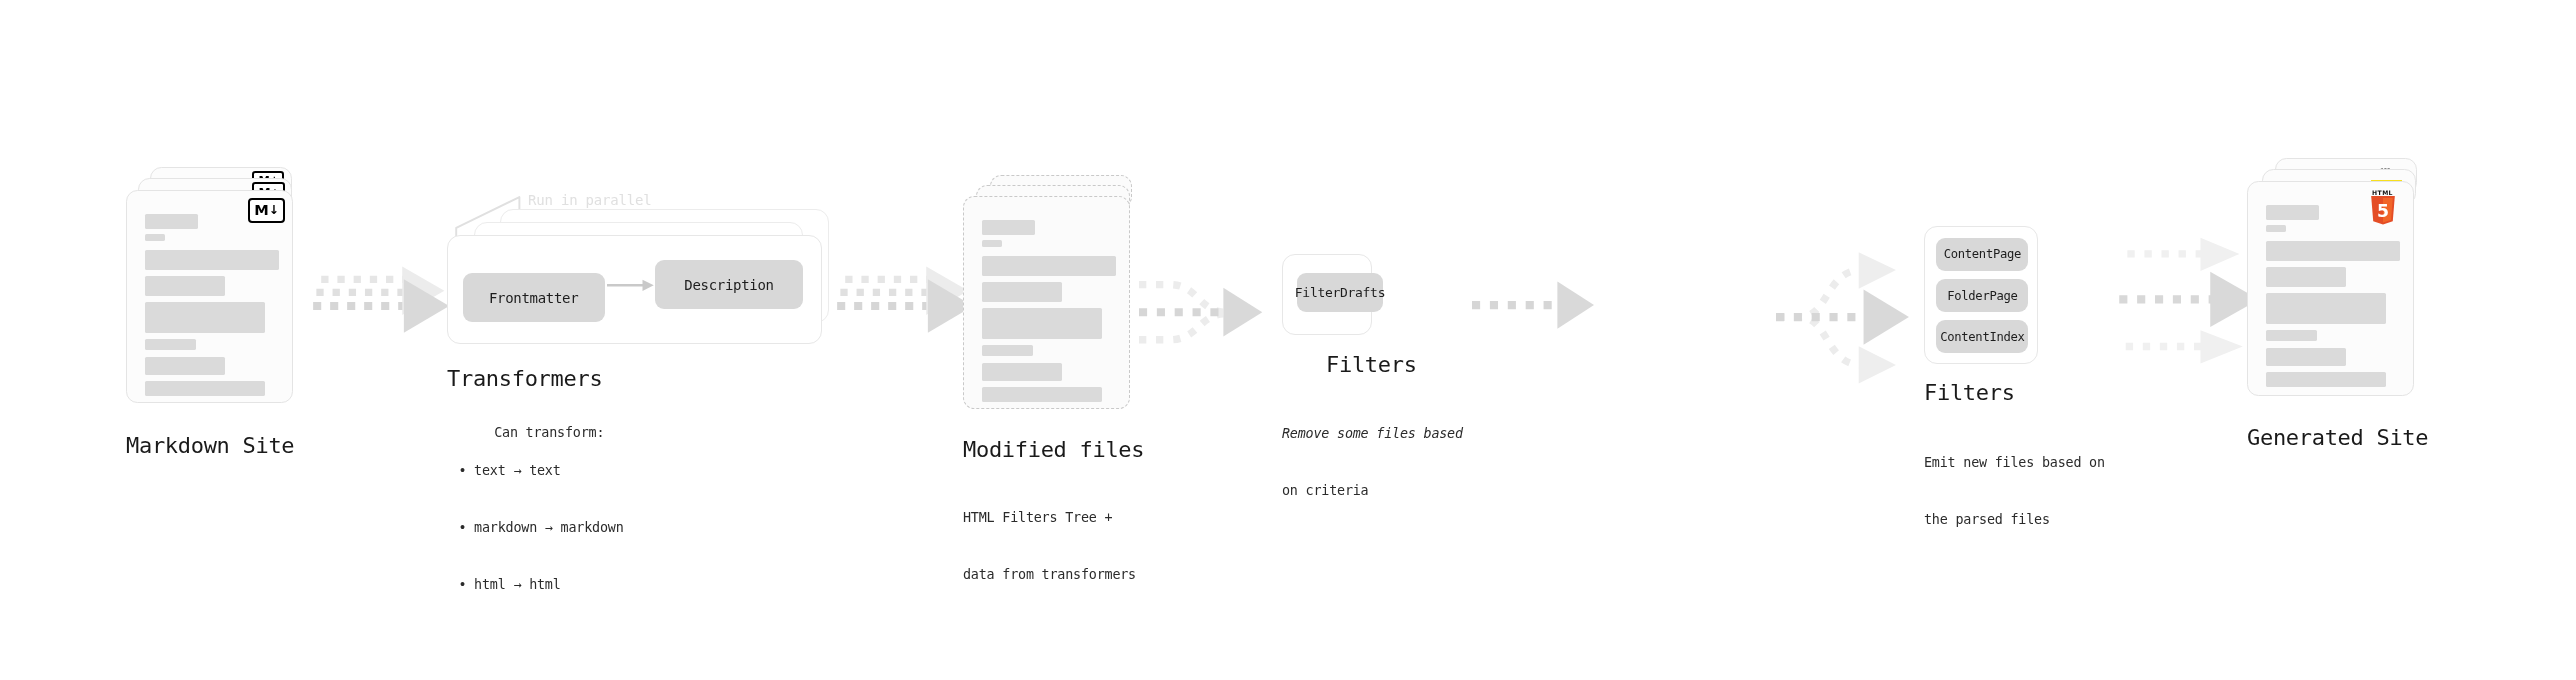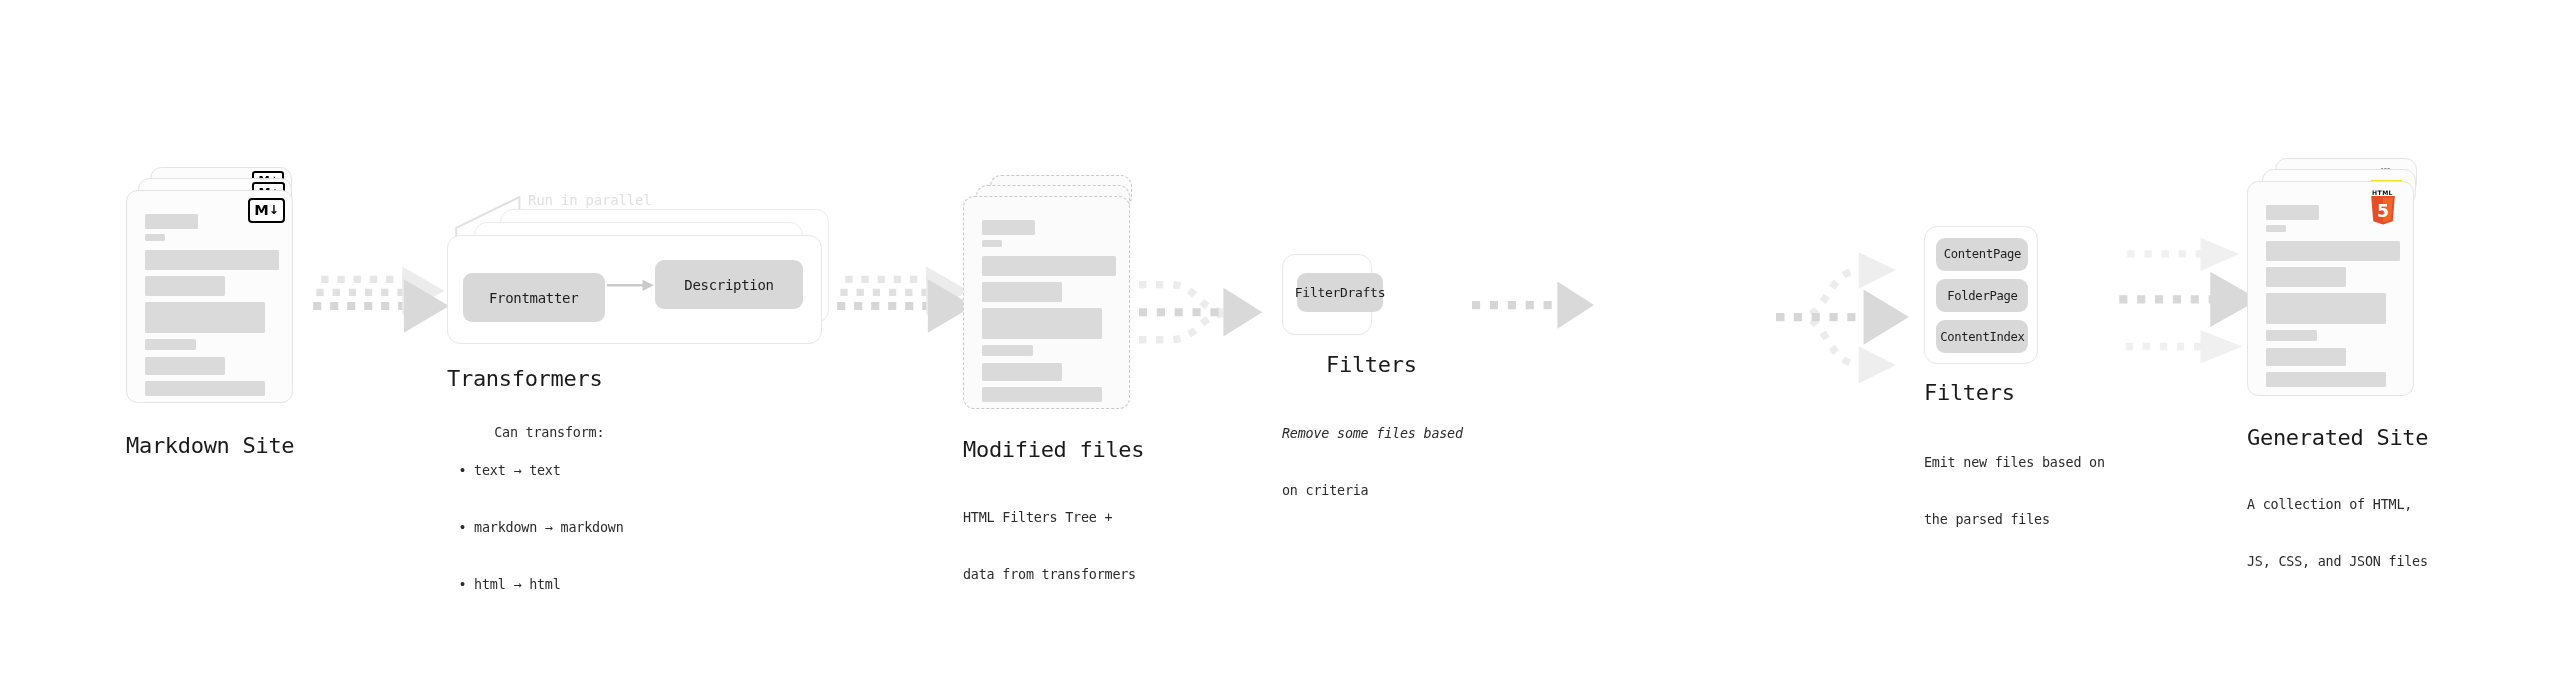--- a/index.html
+++ b/index.html
@@ -343,20 +343,16 @@
       <div class="html5" style="left:120px;top:31px;">
         <div class="h5label">HTML</div>
         <svg class="shield" viewBox="0 0 34 36">
           <polygon points="2,0 32,0 29.4,32 17,36 4.6,32" fill="#e44d26"></polygon>
           <polygon points="17,2.6 29.4,2.6 27.2,30.4 17,33.5" fill="#f16529"></polygon>
           <text x="17" y="27" text-anchor="middle" font-family="DejaVu Sans, Liberation Sans, sans-serif" font-size="22" font-weight="700" fill="#ffffff">5</text>
         </svg>
       </div>
     </div>
     <div class="title" style="left:0px;top:267px;">Generated Site</div>
-    <div class="sub" style="left:0px;top:299px;">
-      <span style="display:block;">A collection of HTML,</span>
-      <span style="display:block;">JS, CSS, and JSON files</span>
-    </div>
   </div>
 
 </div>
 
 
 </body></html>

